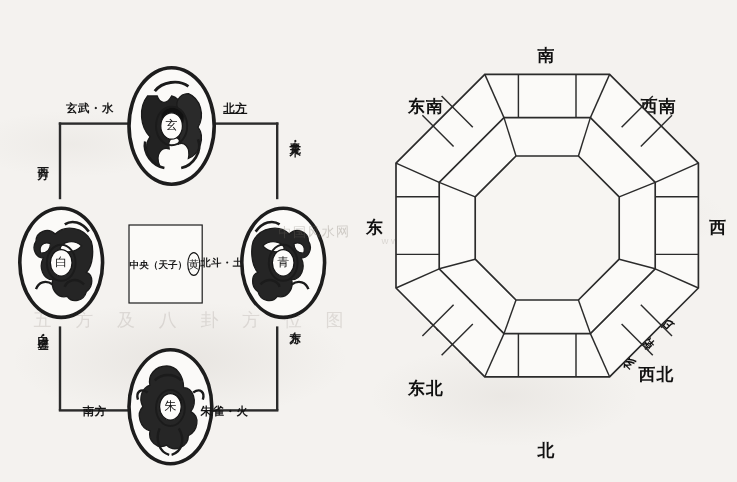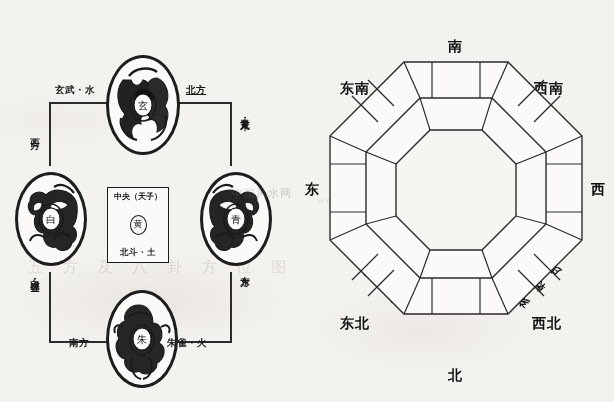--- a/index.html
+++ b/index.html
@@ -61,23 +61,23 @@
     position:absolute;font-size:9.5px;color:#151515;
     letter-spacing:.5px;white-space:nowrap;
     font-family:"Liberation Serif","DejaVu Serif",serif;
     font-weight:bold;
   }
   .lbl-v{
     writing-mode:vertical-rl;text-orientation:upright;
     letter-spacing:1px;
   }
   #center-box{
-    position:absolute;left:107px;top:187px;width:62px;height:76px;
+    position:absolute;left:107px;top:187px;width:62px;height:66px;
     border:1.4px solid #1b1b1b;background:#fbfaf8;
-    display:flex;flex-direction:column;align-items:center;
+    display:flex;flex-direction:row;align-items:center;
     justify-content:space-between;padding:3px 0;box-sizing:border-box;
   }
   #center-box .cb-top{font-size:8px;letter-spacing:0;white-space:nowrap;font-weight:bold;}
   #center-box .cb-mid{
     width:15px;height:18px;border-radius:50%;border:1.3px solid #151515;
     display:flex;align-items:center;justify-content:center;font-size:9px;
   }
   #center-box .cb-bot{font-size:8.5px;letter-spacing:.5px;white-space:nowrap;font-weight:bold;}
 
   
@@ -272,21 +272,21 @@
       </g>
     </svg>
 
     <span class="cardinal" style="left:148px;top:38px;">南</span>
     <span class="cardinal" style="left:148px;top:367px;">北</span>
     <span class="cardinal" style="left:5px;top:181px;">东</span>
     <span class="cardinal" style="left:291px;top:181px;">西</span>
     <span class="cardinal" style="left:40px;top:80px;">东南</span>
     <span class="cardinal" style="left:234px;top:80px;">西南</span>
     <span class="cardinal" style="left:40px;top:315px;">东北</span>
-    <span class="cardinal" style="left:232px;top:315px;text-align:center;">西北</span>
+    <span class="cardinal" style="left:232px;top:304px;text-align:center;">西北</span>
 
     <span class="cell-txt" style="left:120px;top:72px;">丙</span>
     <span class="cell-txt" style="left:150px;top:72px;">午</span>
     <span class="cell-txt" style="left:180px;top:72px;">丁</span>
     <span class="tri-txt" style="left:150px;top:108px;">离</span>
 
     <span class="cell-txt" style="left:257px;top:143px;transform:rotate(-90deg);">庚</span>
     <span class="cell-txt" style="left:257px;top:182px;transform:rotate(-90deg);">酉</span>
     <span class="cell-txt" style="left:257px;top:221px;transform:rotate(-90deg);">辛</span>
     <span class="tri-txt" style="left:219px;top:182px;transform:rotate(-90deg);">兑</span>

